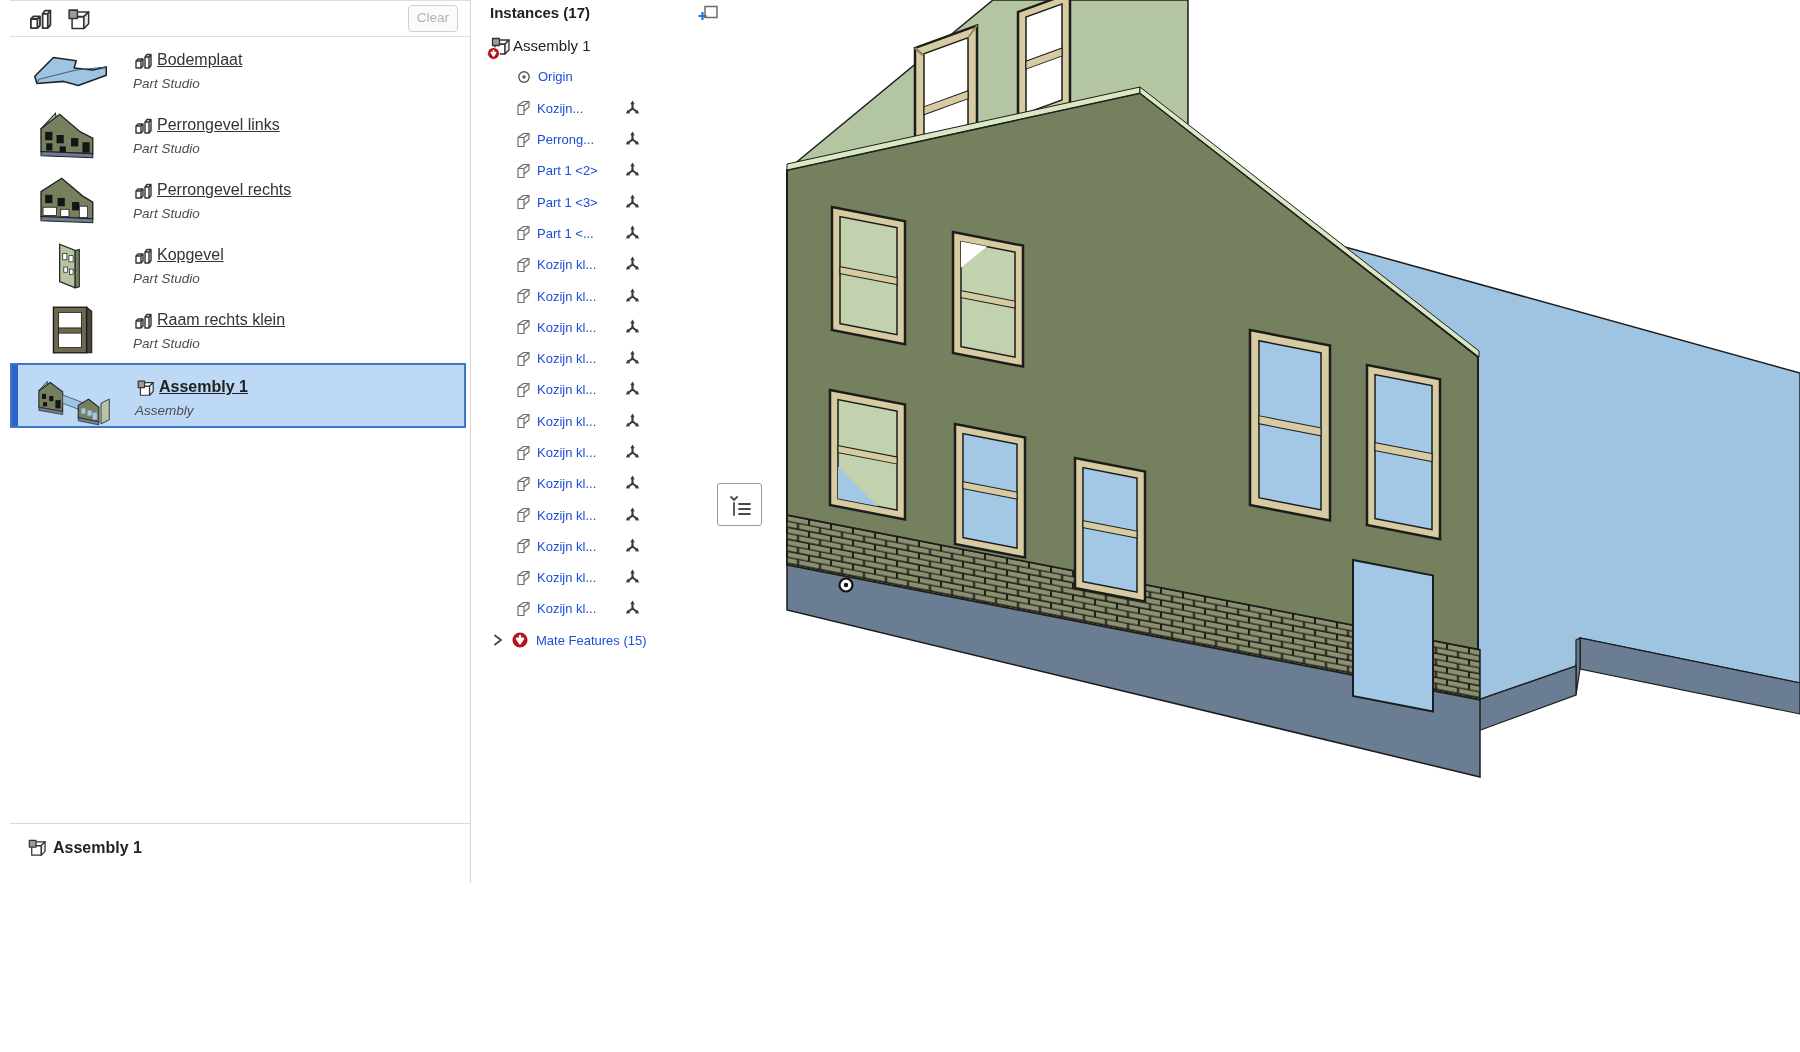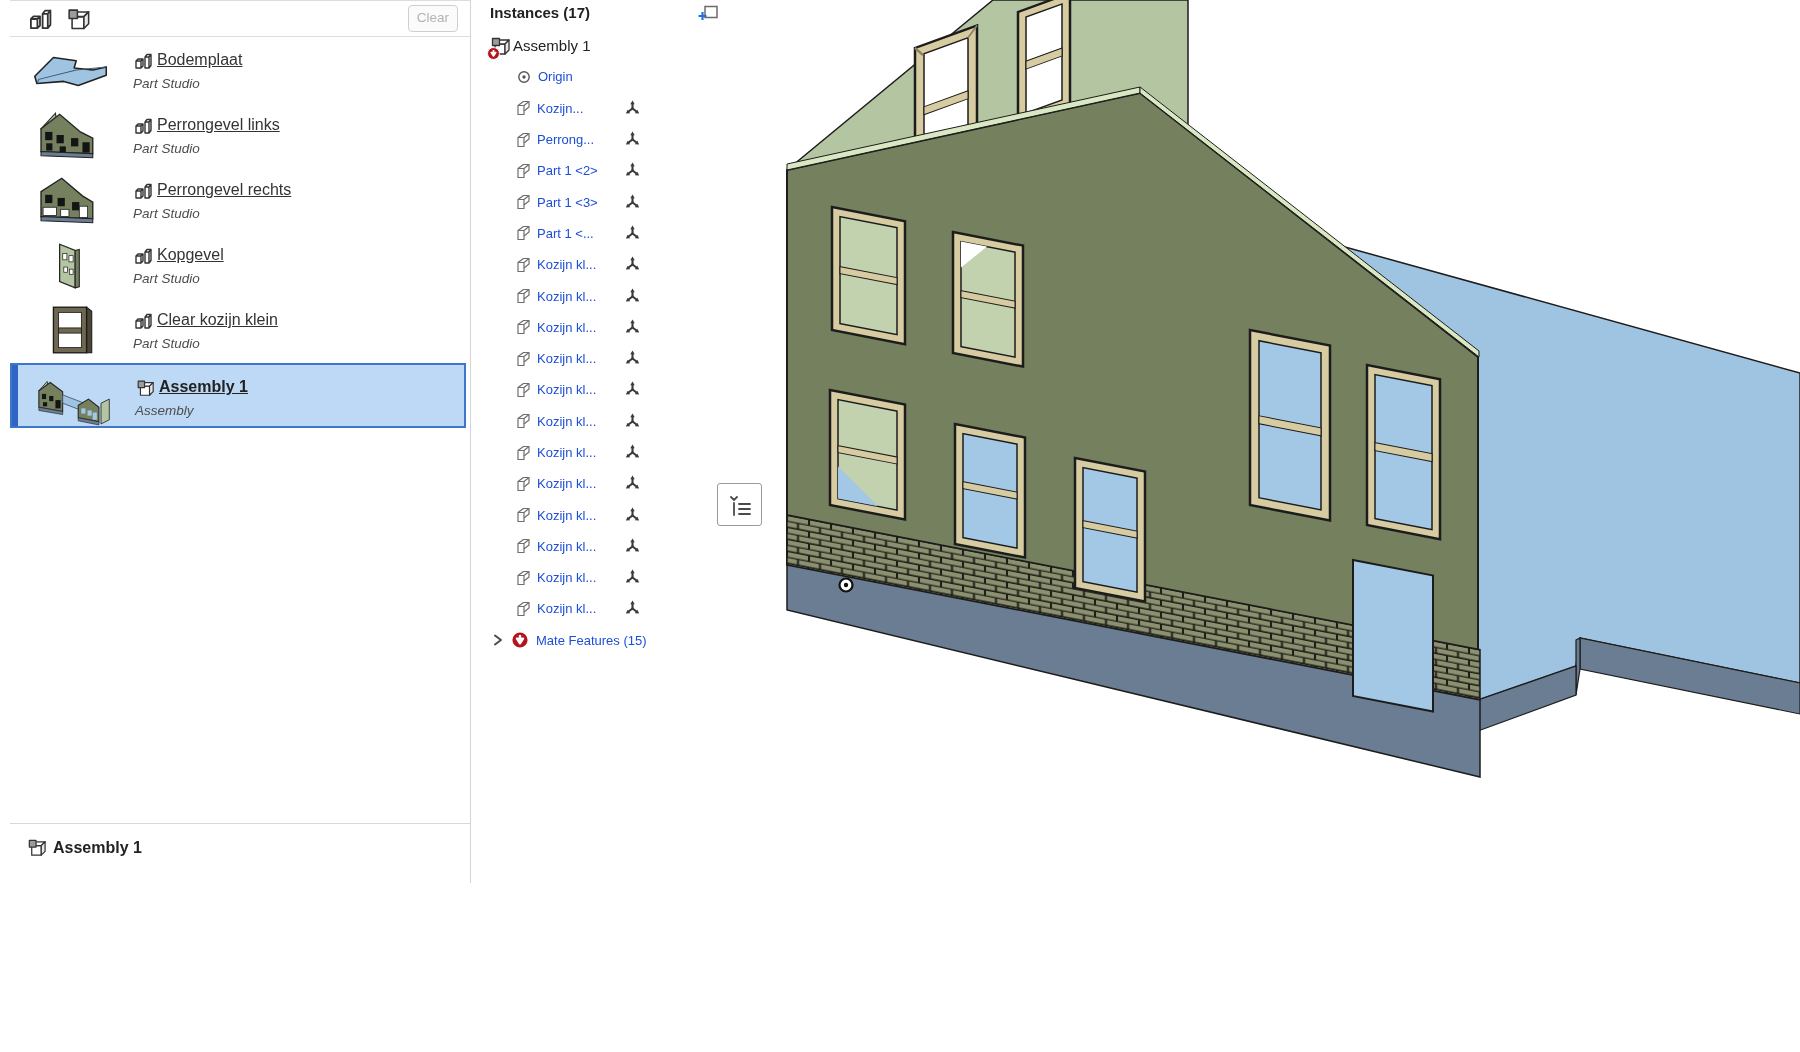--- a/index.html
+++ b/index.html
@@ -215,21 +215,21 @@
       <div class="tab-row">
         <svg class="tab-thumb" viewBox="0 0 80 56">
           <polygon points="56,6 61,10 61,50 56,50" fill="#4a4536" stroke="#1a1a1a" stroke-width="1"></polygon>
           <rect x="24" y="6" width="32" height="44" fill="#6e6850" stroke="#1a1a1a" stroke-width="1.3"></rect>
           <rect x="29" y="11" width="22" height="34" fill="#fff" stroke="#1a1a1a" stroke-width="0.8"></rect>
           <rect x="29" y="26" width="22" height="5" fill="#6e6850" stroke="#1a1a1a" stroke-width="0.8"></rect>
         </svg>
         <svg class="doc-ic" viewBox="0 0 20 20">
             <use href="#sym-partstudio"></use>
           </svg>
-        <div class="tab-title">Clear kozijn klein</div>
+        <div class="tab-title">Raam rechts klein</div>
         <div class="tab-sub">Part Studio</div>
       </div>
 
       <div class="tab-row selected">
         <div class="sel-bar"></div>
         <svg class="tab-thumb" viewBox="0 0 80 56">
           <polygon points="8,22 16,13 18,24" fill="#b4c5a1" stroke="#222" stroke-width="0.8"></polygon>
           <polygon points="8,38 8,22 19,14 31,23 31,42" fill="#75805f" stroke="#222" stroke-width="1"></polygon>
           <g fill="#141414">
               <rect x="11" y="25" width="4" height="5"></rect>

